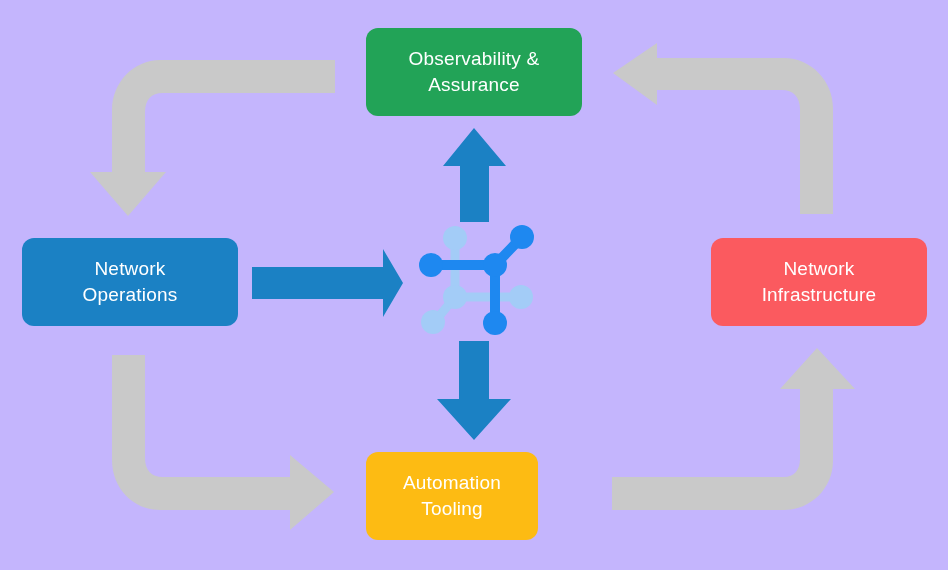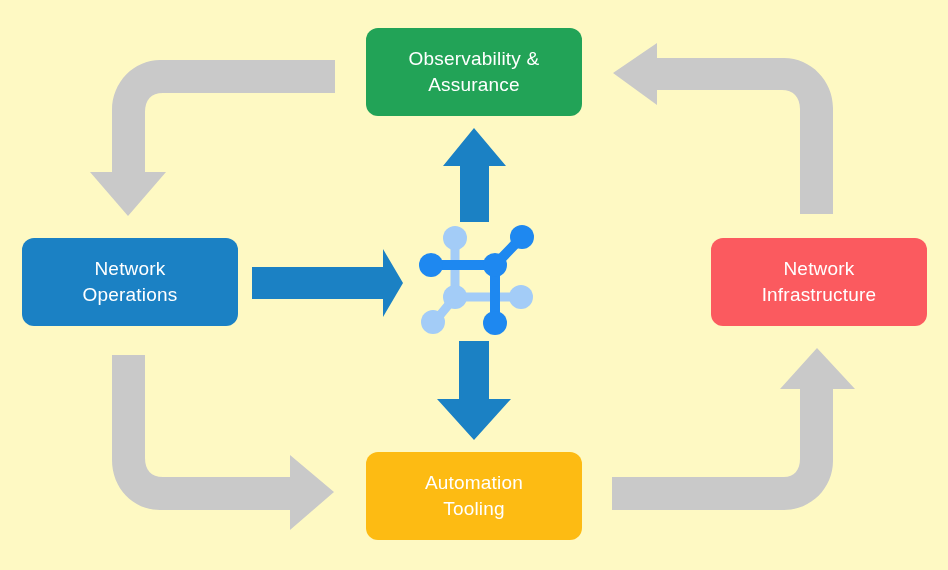--- a/index.html
+++ b/index.html
@@ -7,21 +7,21 @@
     padding: 0;
     background: #000000;
   }
   body {
     font-family: "Liberation Sans", sans-serif;
   }
   #canvas {
     position: relative;
     width: 948px;
     height: 570px;
-    background: #fef9c3;
+    background: #c4b5fd;
     overflow: hidden;
     text-decoration: underline;
   }
   .node-box {
     position: absolute;
     border-radius: 12px;
     display: flex;
     align-items: center;
     justify-content: center;
     text-align: center;
@@ -31,21 +31,21 @@
     font-weight: 400;
     letter-spacing: 0.2px;
     box-sizing: border-box;
     padding: 6px 10px;
   }
   .node-label { white-space: pre-line; display: block; }
 
   #box-observability { left: 366px; top: 28px;  width: 216px; height: 88px; background: #22A357; }
   #box-operations    { left: 22px;  top: 238px; width: 216px; height: 88px; background: #1B81C4; }
   #box-infrastructure{ left: 711px; top: 238px; width: 216px; height: 88px; background: #FB5A5F; }
-  #box-automation    { left: 366px; top: 452px; width: 216px; height: 88px; background: #FDBB13; }
+  #box-automation    { left: 366px; top: 452px; width: 172px; height: 88px; background: #FDBB13; }
 
   .svg-layer {
     position: absolute;
     left: 0; top: 0;
     width: 948px;
     height: 570px;
   }
 </style>
 </head>
 <body>

